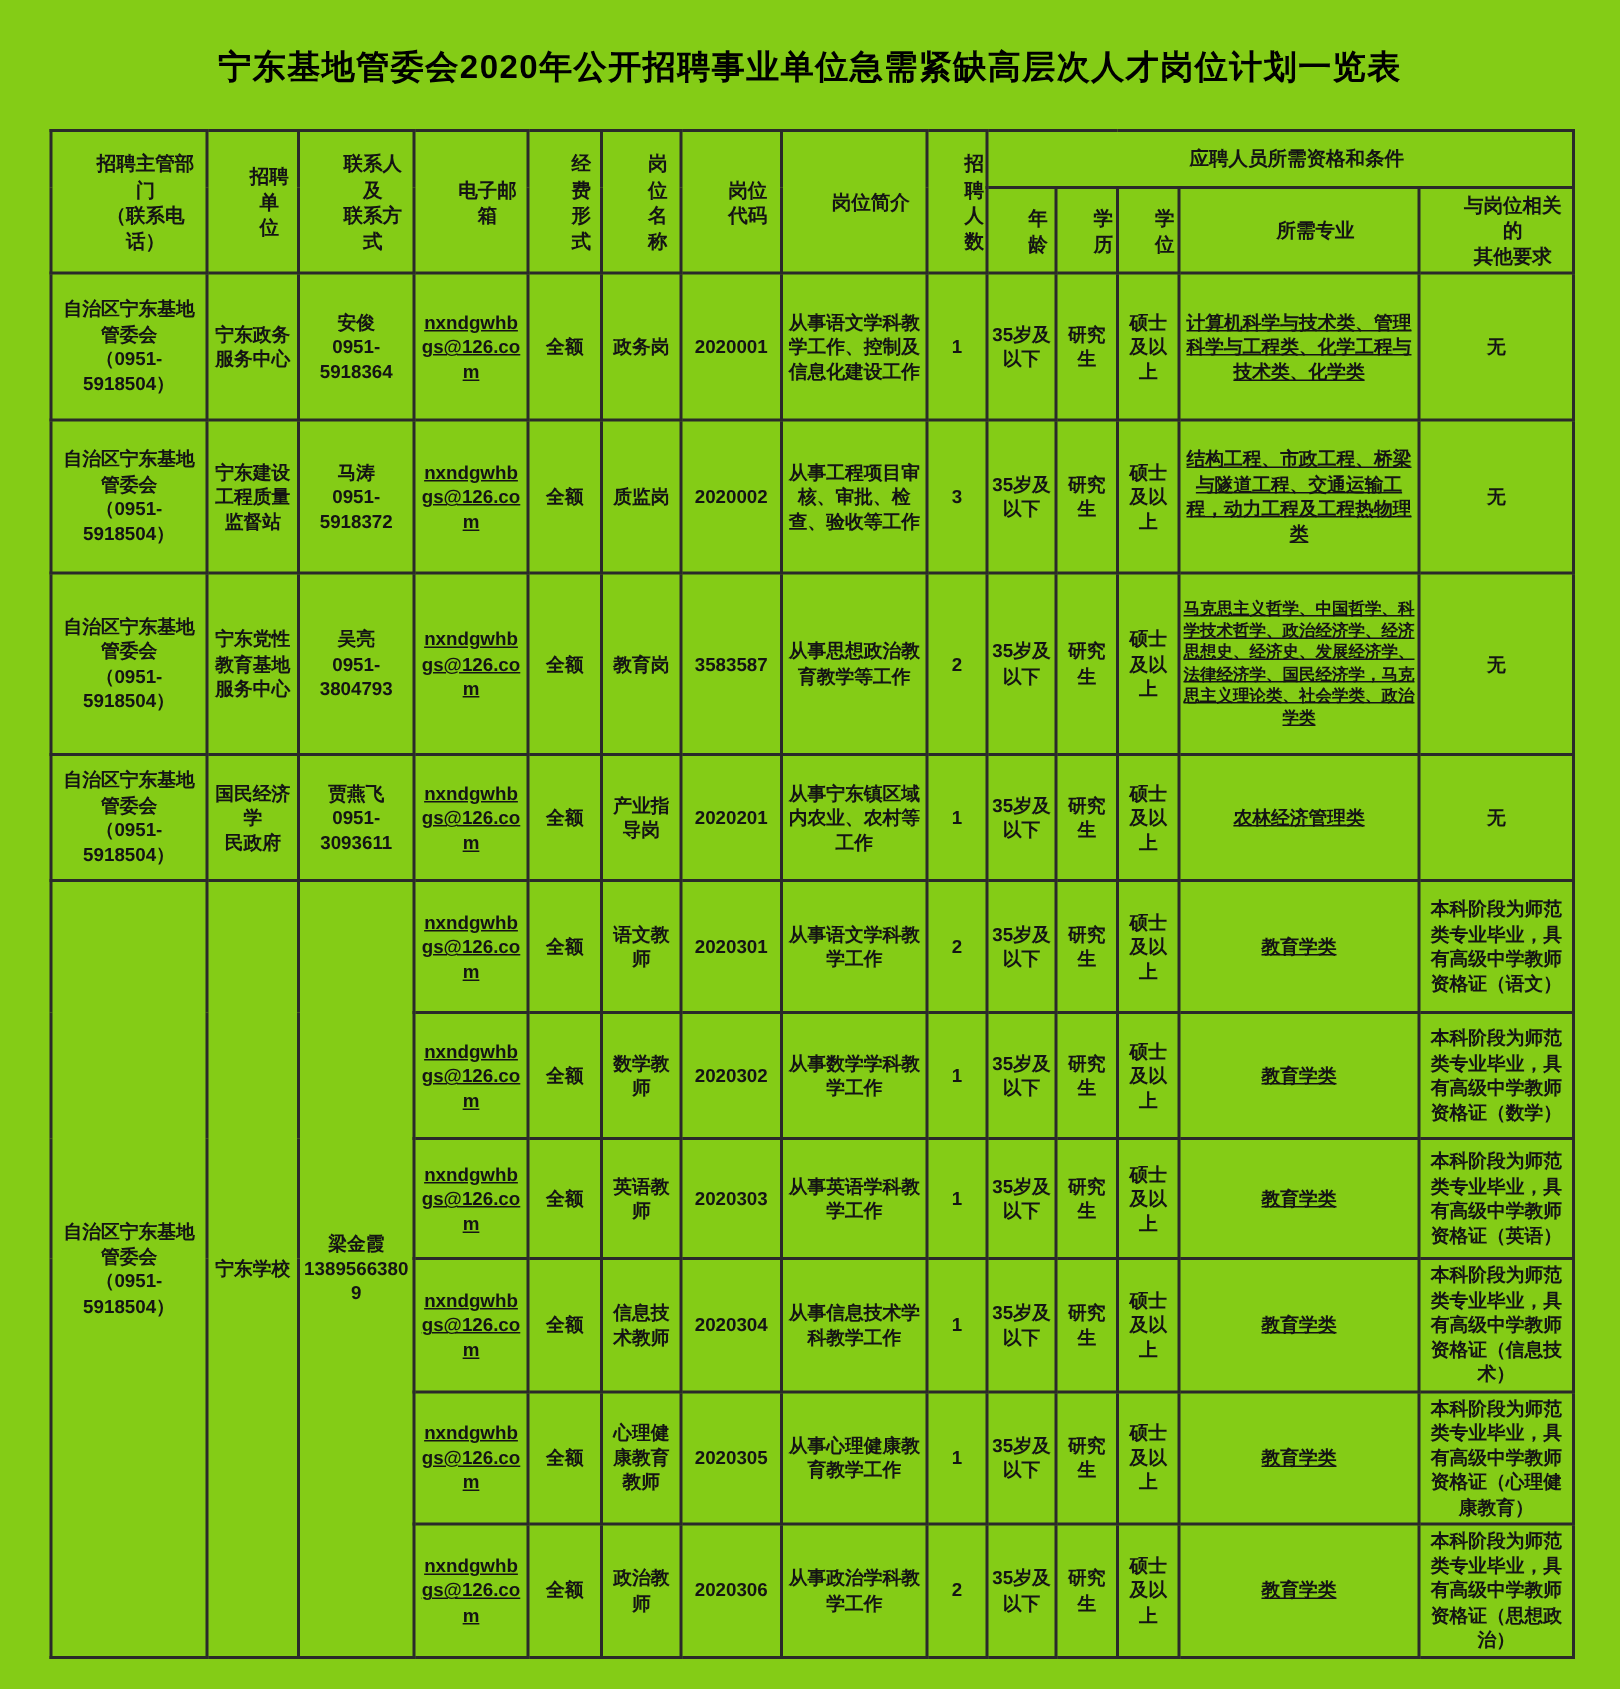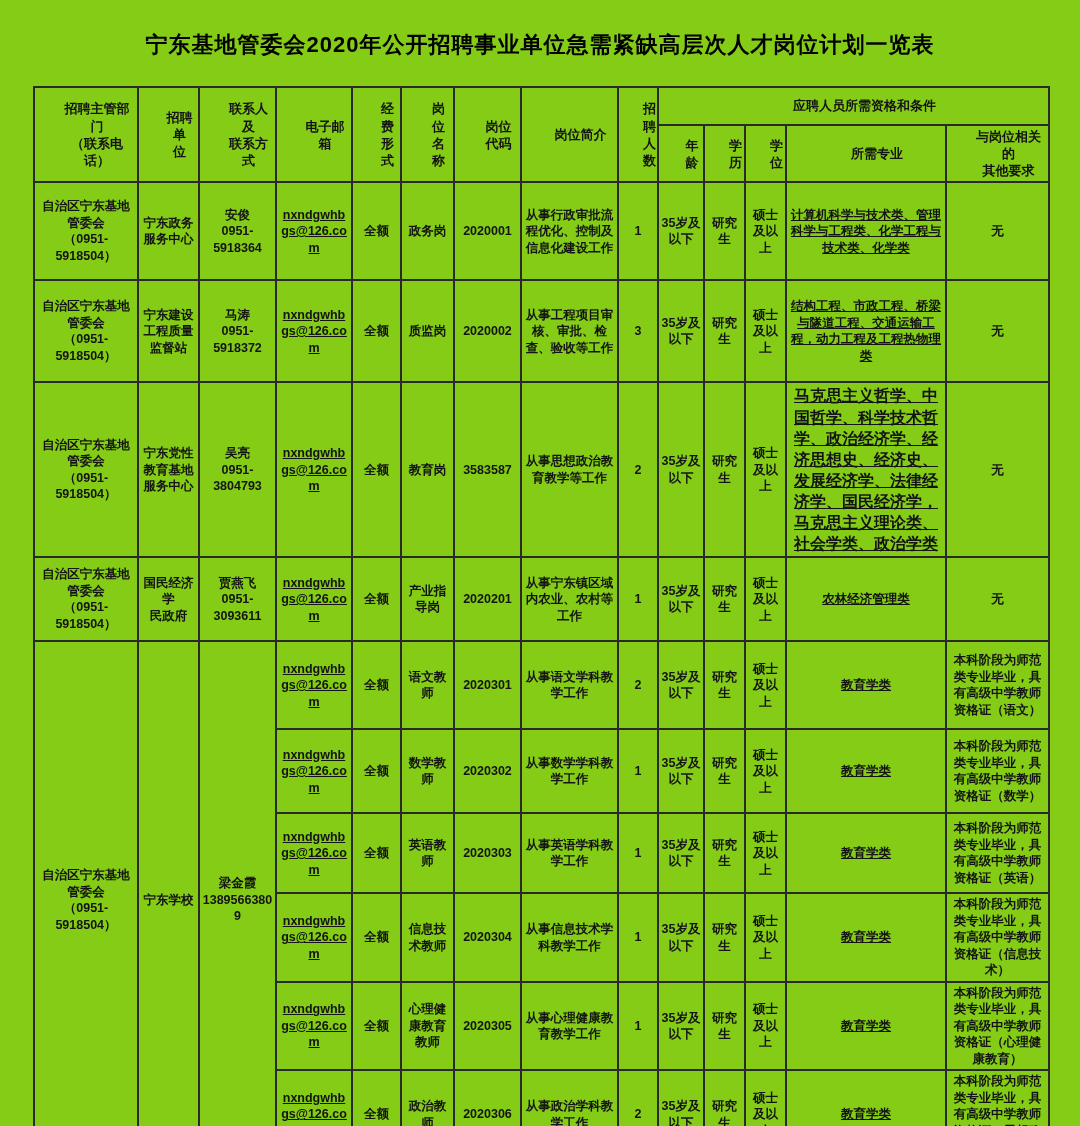--- a/index.html
+++ b/index.html
@@ -89,21 +89,21 @@
 5918504）</td>
       <td>宁东政务
 服务中心</td>
       <td class="contact">安俊
 0951-
 5918364</td>
       <td class="email">nxndgwhbgs@126.com</td>
       <td>全额</td>
       <td>政务岗</td>
       <td>2020001</td>
-      <td>从事行政审批流程优化、控制及信息化建设工作</td>
+      <td>从事语文学科教学工作、控制及信息化建设工作</td>
       <td>1</td>
       <td>35岁及
 以下</td>
       <td>研究
 生</td>
       <td>硕士
 及以
 上</td>
       <td class="major">计算机科学与技术类、管理科学与工程类、化学工程与技术类、化学类</td>
       <td class="other">无</td>
@@ -154,21 +154,21 @@
       <td>3583587</td>
       <td>从事思想政治教育教学等工作</td>
       <td>2</td>
       <td>35岁及
 以下</td>
       <td>研究
 生</td>
       <td>硕士
 及以
 上</td>
-      <td class="major" style="font-size:16px">马克思主义哲学、中国哲学、科学技术哲学、政治经济学、经济思想史、经济史、发展经济学、法律经济学、国民经济学，马克思主义理论类、社会学类、政治学类</td>
+      <td class="major" style="font-size:11px">马克思主义哲学、中国哲学、科学技术哲学、政治经济学、经济思想史、经济史、发展经济学、法律经济学、国民经济学，马克思主义理论类、社会学类、政治学类</td>
       <td class="other">无</td>
     </tr>
 
     <tr style="height:84px">
       <td>自治区宁东基地
 管委会
 （0951-
 5918504）</td>
       <td>国民经济学
 民政府</td>

